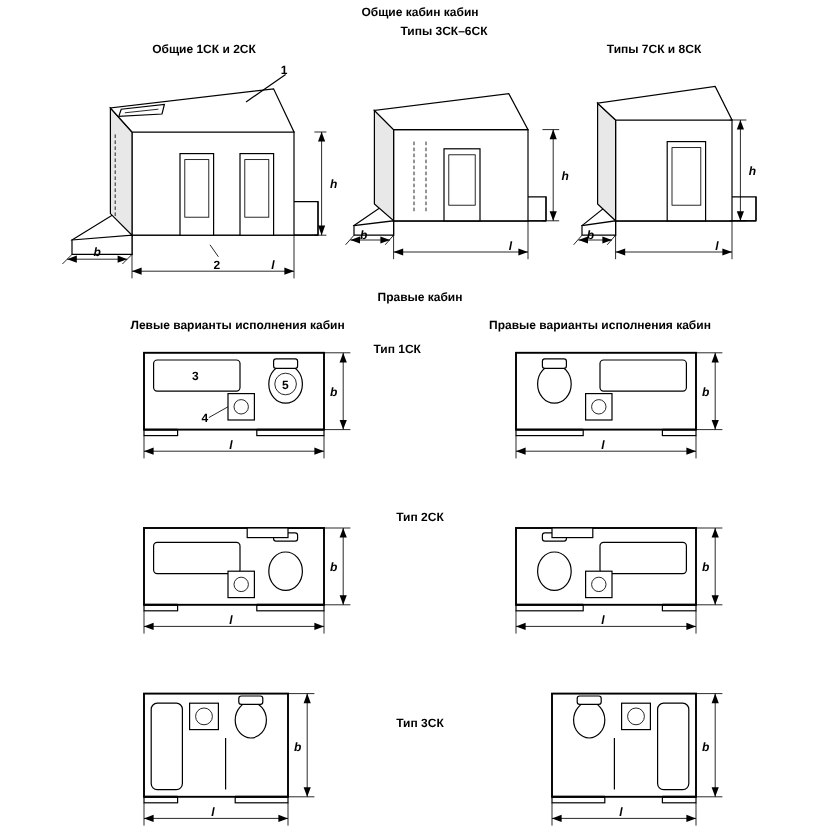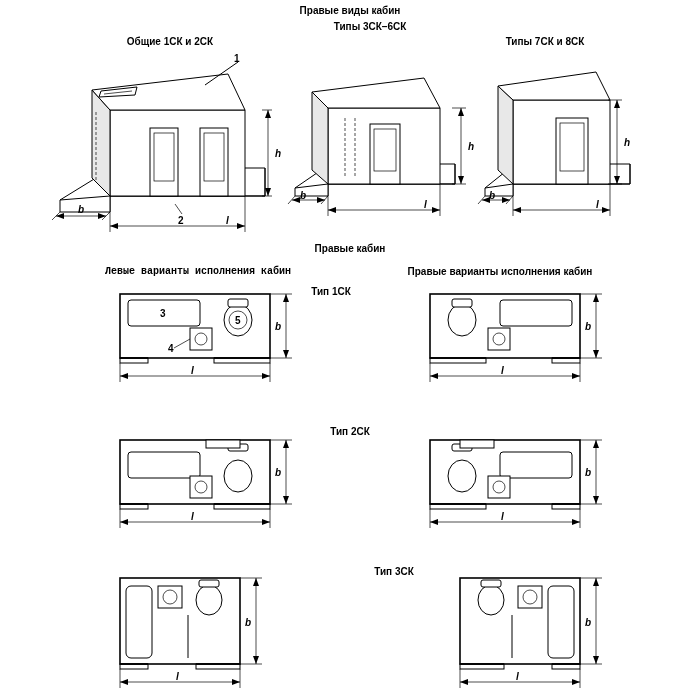--- a/index.html
+++ b/index.html
@@ -18,32 +18,32 @@
   .st-thin{fill:none;stroke:#000;stroke-width:0.7;}
   .st-thick{fill:none;stroke:#000;stroke-width:1.6;}
   .fill-w{fill:#fff;stroke:#000;stroke-width:1;}
   .fill-gray{fill:#e8e8e8;stroke:#000;stroke-width:1;}
   .dash{fill:none;stroke:#000;stroke-width:0.7;stroke-dasharray:3 2;}
   text.num{font-family:"Liberation Sans",sans-serif;font-size:10px;font-weight:bold;}
 </style>
 </head>
 <body>
 
-<div class="lbl center" style="left:350px;top:5px;">Правые виды кабин</div>
+<div class="lbl center" style="left:350px;top:5px;">Общие кабин кабин</div>
 <div class="lbl center" style="left:170px;top:36px;">Общие 1СК и 2СК</div>
 <div class="lbl center" style="left:370px;top:21px;">Типы 3СК–6СК</div>
 <div class="lbl center" style="left:545px;top:36px;text-align:right;">Типы 7СК и 8СК</div>
 
 <div class="lbl center" style="left:350px;top:243px;">Правые кабин</div>
-<div class="lbl center" style="left:198px;top:266px;font-family:Liberation Mono, monospace;">Левые варианты исполнения кабин</div>
+<div class="lbl center" style="left:198px;top:266px;">Левые варианты исполнения кабин</div>
 <div class="lbl center" style="left:500px;top:266px;">Правые варианты исполнения кабин</div>
 
 <div class="lbl center" style="left:331px;top:286px;">Тип 1СК</div>
 <div class="lbl center" style="left:350px;top:426px;">Тип 2СК</div>
-<div class="lbl center" style="left:350px;top:566px;margin-left:44px;">Тип 3СК</div>
+<div class="lbl center" style="left:350px;top:598px;">Тип 3СК</div>
 
 <svg width="700" height="700">
 
   <g>
 
     <polygon class="fill-w" points="60,200 112,168 265,168 265,196 110,196 110,212"></polygon>
     <polygon class="fill-w" points="60,200 60,212 110,212 110,196"></polygon>
     <line class="st" x1="110" y1="196" x2="265" y2="196"></line>
     <line class="st" x1="265" y1="196" x2="265" y2="168"></line>
 

